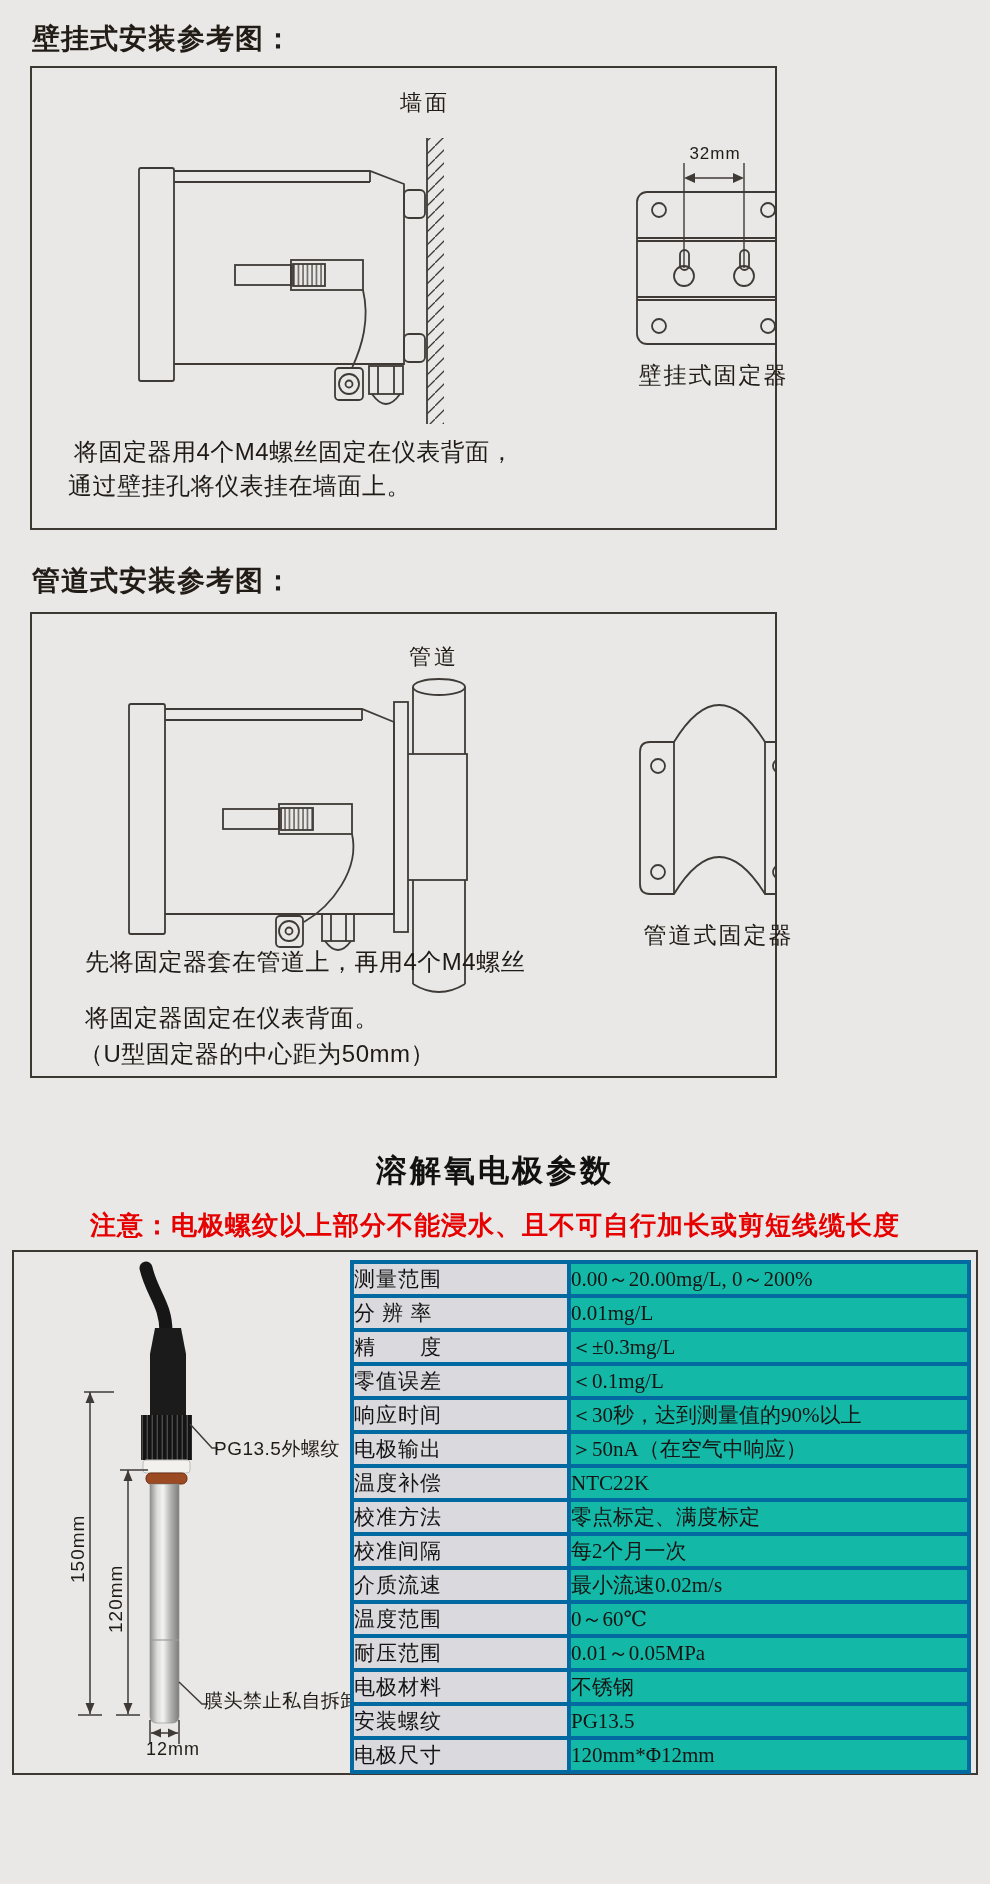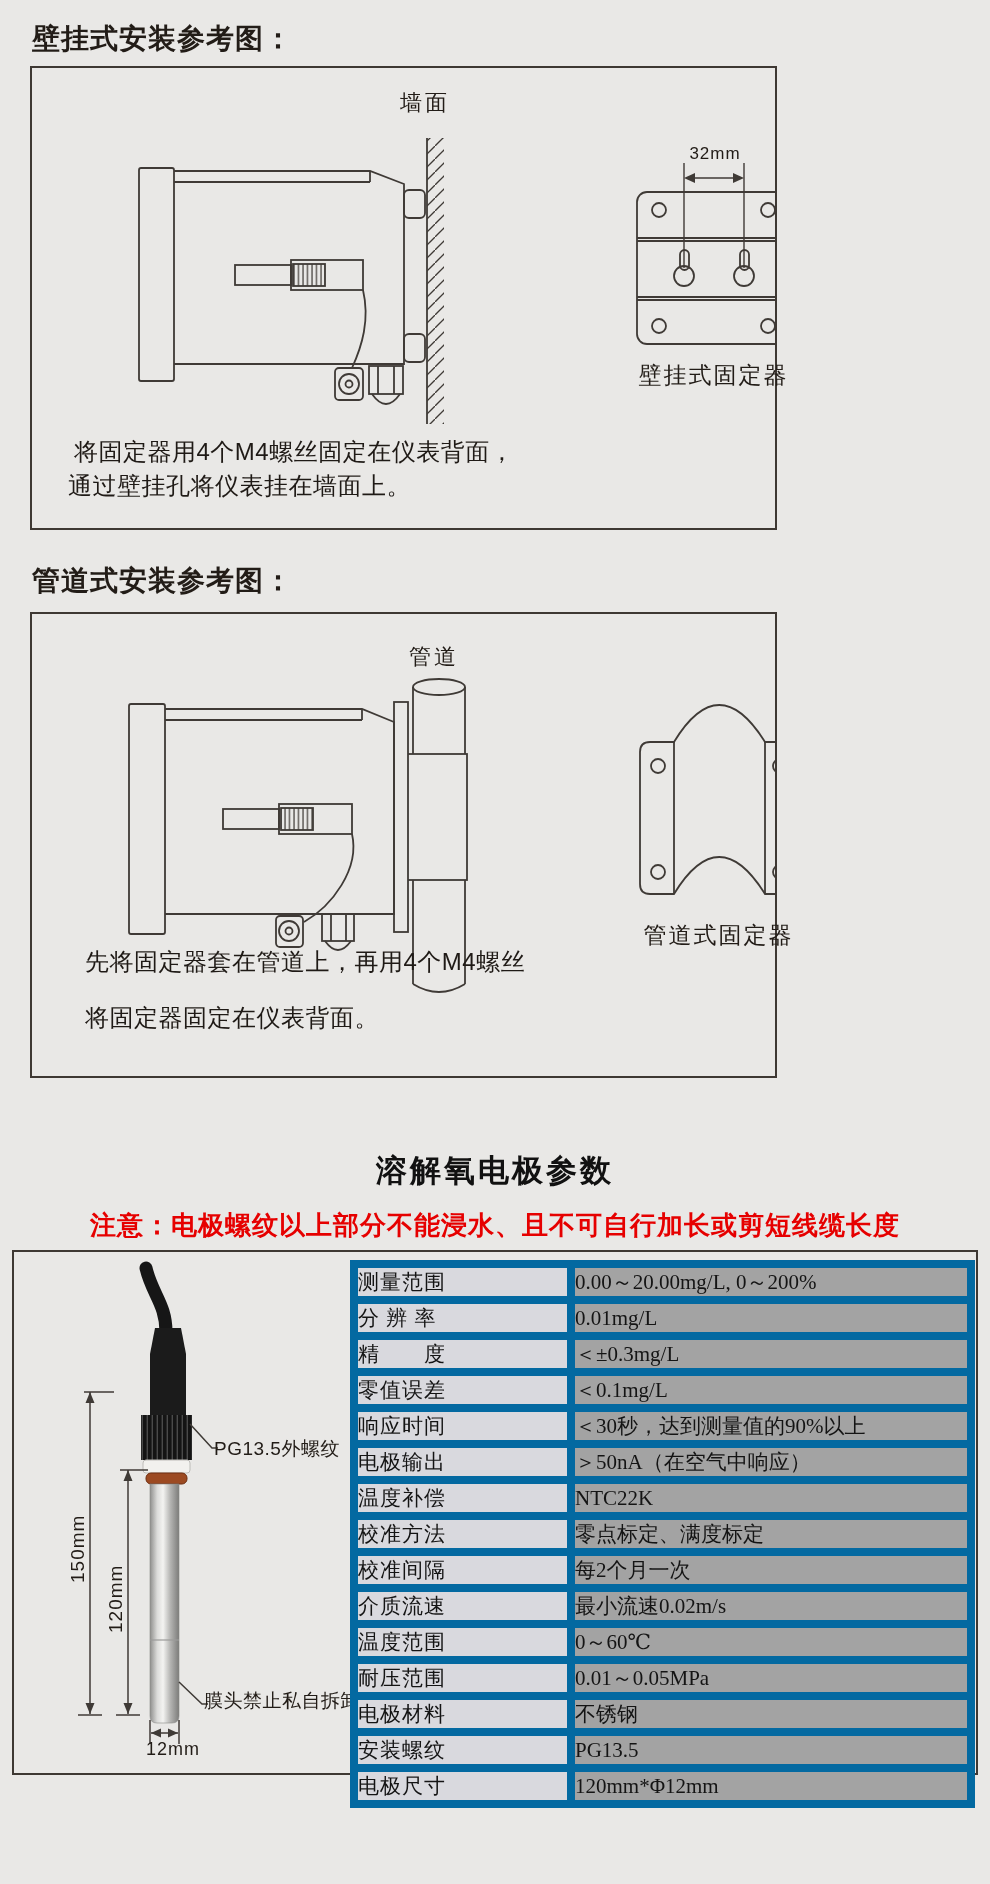--- a/index.html
+++ b/index.html
@@ -13,24 +13,24 @@
   .flabel{font-size:23px;font-weight:500;letter-spacing:2px;text-align:center;white-space:pre;}
   .dim{font-size:17px;font-weight:500;letter-spacing:1px;text-align:center;white-space:pre;
        font-family:"Liberation Sans",sans-serif;}
   .vdim{font-size:19px;font-weight:500;letter-spacing:1px;text-align:center;white-space:pre;
         transform:rotate(-90deg);transform-origin:center;}
   .ann{font-size:19px;font-weight:500;letter-spacing:.5px;white-space:pre;}
   .sec-title{width:100%;text-align:center;font-size:31px;font-weight:800;letter-spacing:3px;color:#111;}
   .warning{width:100%;text-align:center;font-size:26px;font-weight:700;letter-spacing:1px;color:#e60000;}
   .footer-title{width:100%;text-align:center;font-size:42px;font-weight:800;letter-spacing:4px;color:#0a0a0a;}
   table.params{border-collapse:collapse;table-layout:fixed;width:617px;}
-  table.params td{border:8px solid #0369a1;height:34px;box-sizing:border-box;padding:0;
+  table.params td{border:4px solid #0369a1;height:34px;box-sizing:border-box;padding:0;
                   font-family:"Liberation Serif","DejaVu Serif",serif;font-size:21px;color:#141414;}
   td.p-label{width:217px;background:#d9d9de;padding-left:26px;letter-spacing:1px;white-space:pre;}
-  td.p-value{width:400px;background:#a3a3a3;padding-left:42px;white-space:pre;}
+  td.p-value{width:400px;background:#14b8a6;padding-left:42px;white-space:pre;}
   svg{display:block;}
 </style>
 </head>
 <body>
 
 <div class="page">
 
   <div class="abs h-title" style="left:32px;top:20px;">壁挂式安装参考图：</div>
 
   <div class="box" style="left:30px;top:66px;width:747px;height:464px;">
@@ -150,20 +150,21 @@
         <circle cx="748" cy="152" r="7"></circle>
         <circle cx="626" cy="258" r="7"></circle>
         <circle cx="748" cy="258" r="7"></circle>
       </g>
     </svg>
 
     <div class="abs dlabel" style="left:377px;top:28px;width:60px;">管道</div>
     <div class="abs flabel" style="left:608px;top:306px;width:157px;">管道式固定器</div>
     <div class="abs caption" style="left:53px;top:332px;">先将固定器套在管道上，再用4个M4螺丝</div>
     <div class="abs caption" style="left:53px;top:388px;">将固定器固定在仪表背面。</div>
+    <div class="abs caption" style="left:47px;top:424px;">（U型固定器的中心距为50mm）</div>
   </div>
 
   <div class="abs sec-title" style="left:0;top:1150px;">溶解氧电极参数</div>
   <div class="abs warning" style="left:0;top:1208px;">注意：电极螺纹以上部分不能浸水、且不可自行加长或剪短线缆长度</div>
 
   <div class="box" style="left:12px;top:1250px;width:966px;height:525px;">
 
     <svg class="abs" style="left:0;top:0;" width="962" height="521" viewBox="0 0 962 521">
       <defs>
         <linearGradient id="steel" x1="0" y1="0" x2="1" y2="0">

